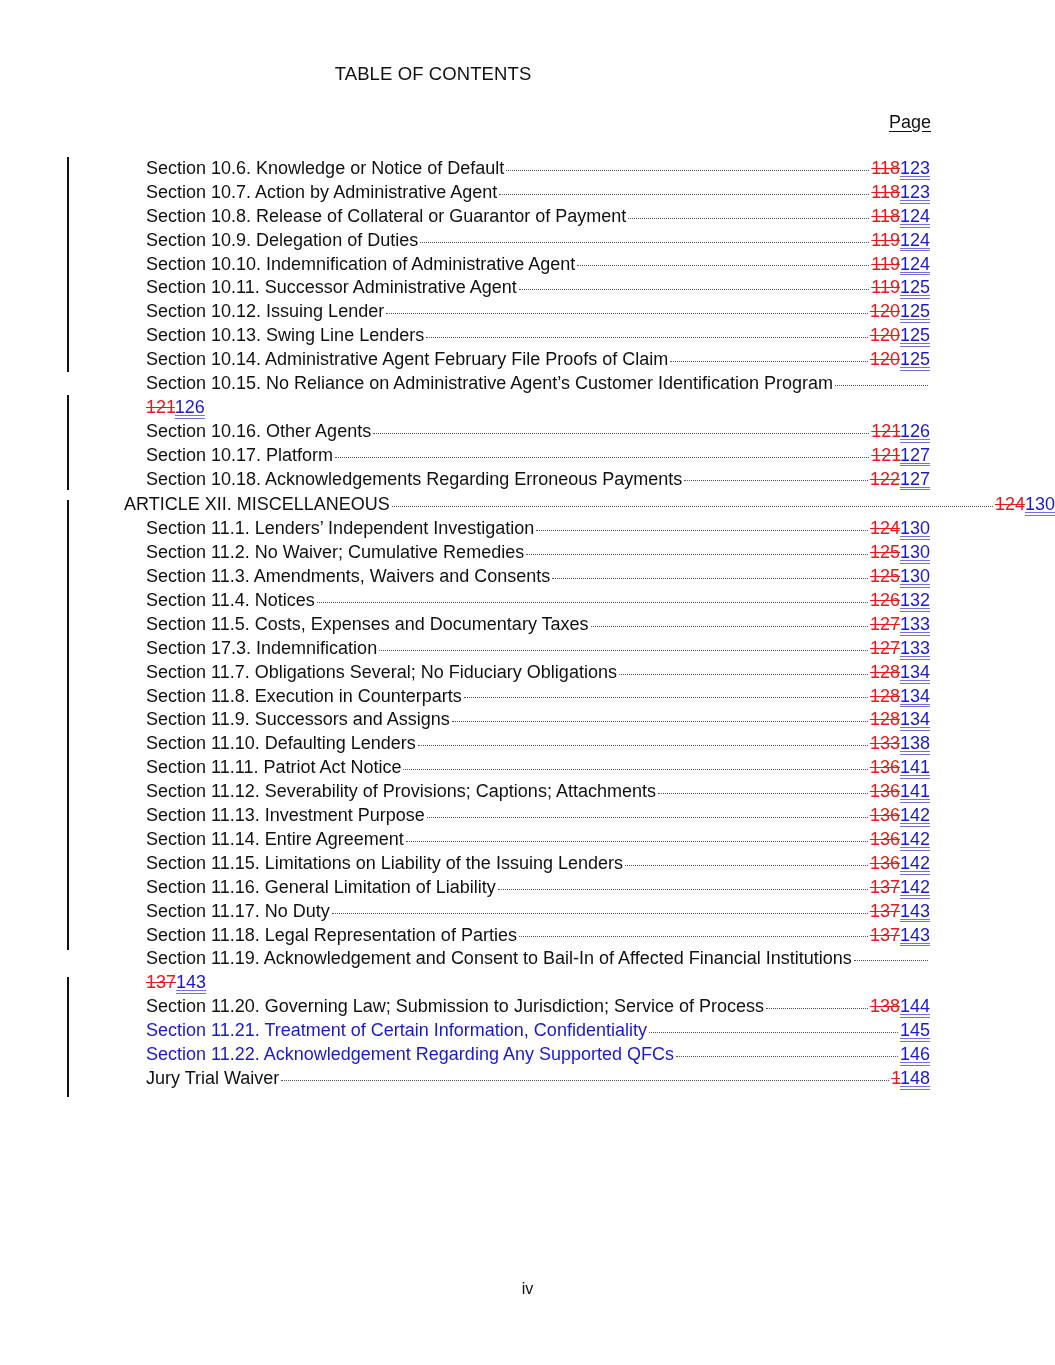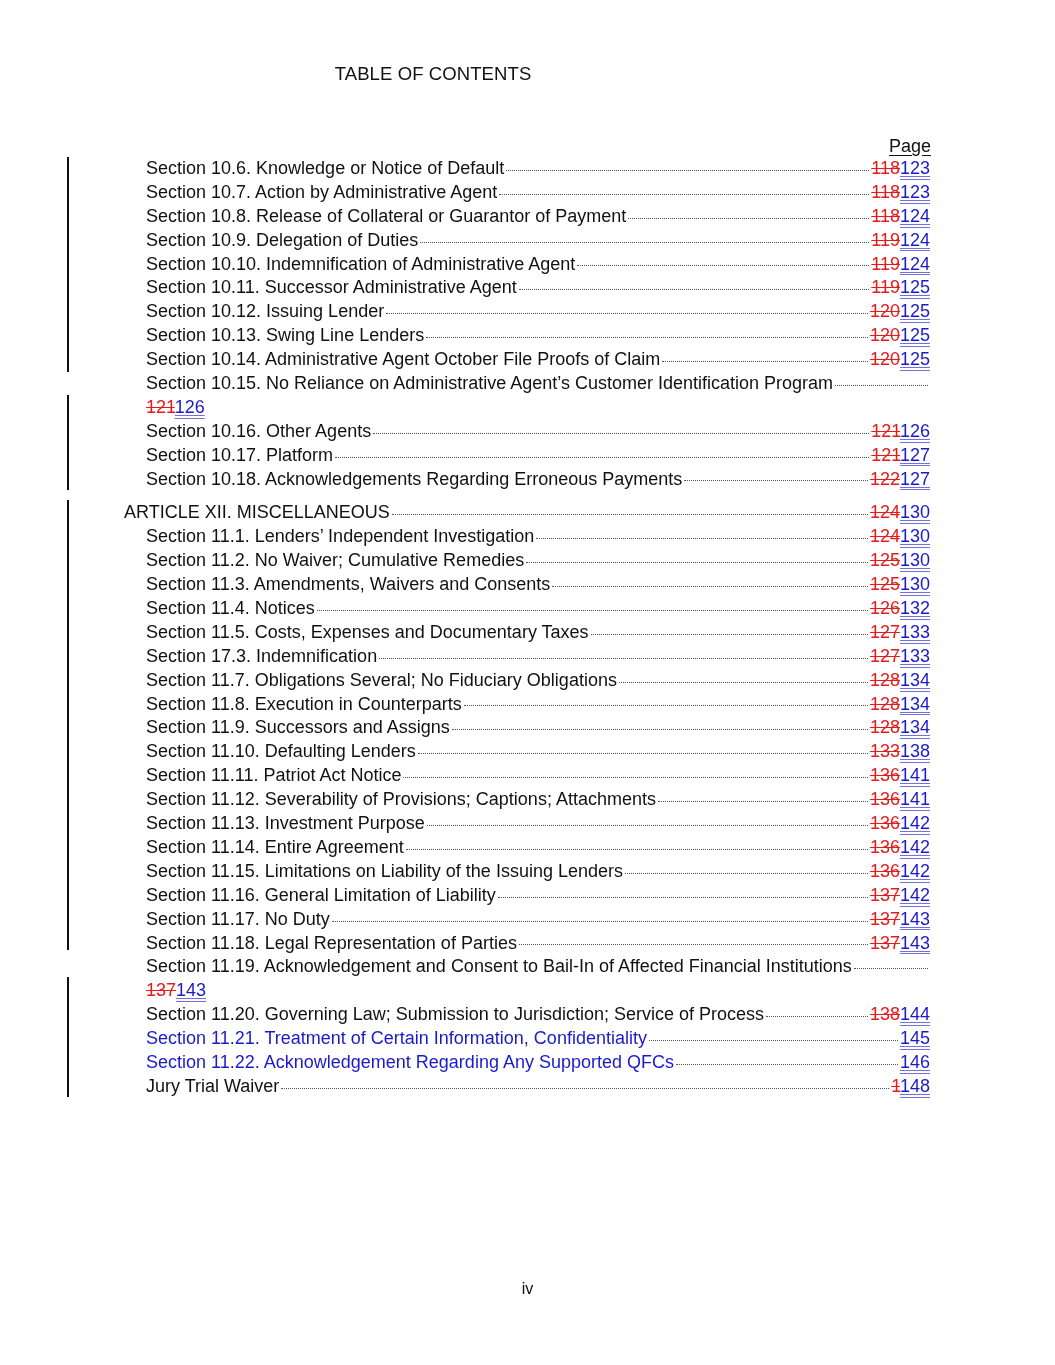--- a/index.html
+++ b/index.html
@@ -1,25 +1,25 @@
 <!DOCTYPE html>
 <html><head>
 <meta charset="utf-8">
 <style>
   html,body{margin:0;padding:0;background:#ffffff;}
   body{width:1055px;height:1365px;position:relative;overflow:hidden;font-family:"Liberation Sans",sans-serif;color:#111;}
   .title{position:absolute;left:0;width:866px;top:63px;text-align:center;font-size:18.5px;letter-spacing:0.1px;}
-  .page-hdr{position:absolute;right:124px;top:112px;font-size:18px;text-decoration:underline;text-underline-offset:3px;margin-top:24px;}
+  .page-hdr{position:absolute;right:124px;top:112px;font-size:18px;text-decoration:underline;text-underline-offset:3px;}
   .toc{position:absolute;left:0;top:157px;width:1055px;}
   .row{position:relative;height:23.9px;line-height:23.9px;font-size:18px;display:flex;align-items:baseline;white-space:nowrap;}
   .row .lbl{flex:0 0 auto;}
   .row .dots{flex:1 1 auto;border-bottom:1px dotted #555;height:0;margin:0 2px;position:relative;top:-4px;align-self:flex-end;margin-bottom:6px;}
   .row .pg{flex:0 0 auto;}
   .sec{padding-left:146px;padding-right:125px;}
-  .art{padding-left:124px;padding-right:125px;margin-top:10px;justify-content:center;}
+  .art{padding-left:124px;margin-top:2px;justify-content:center;}
   .wrapped{padding-left:146px;}
   .del{color:#e8191b;text-decoration:line-through;}
   .ins{color:#1a1acc;text-decoration:underline double;text-decoration-color:#7070e0;text-underline-offset:2px;}
   .ins-text{color:#1a1acc;text-decoration-color:#7070e0;text-underline-offset:2px;}
   .bar{position:absolute;left:67px;width:2px;background:#111;}
   .footer{position:absolute;left:0;width:1055px;top:1280px;text-align:center;font-size:16px;}
 </style>
 </head>
 <body>
 
@@ -68,21 +68,21 @@
       <span class="lbl">Section 10.12.  Issuing Lender</span>
       <span class="dots"></span>
       <span class="pg"><span class="del">120</span><span class="ins">125</span></span>
     </div>
     <div class="row sec">
       <span class="lbl">Section 10.13.  Swing Line Lenders</span>
       <span class="dots"></span>
       <span class="pg"><span class="del">120</span><span class="ins">125</span></span>
     </div>
     <div class="row sec">
-      <span class="lbl">Section 10.14.  Administrative Agent October File Proofs of Claim</span>
+      <span class="lbl">Section 10.14.  Administrative Agent February File Proofs of Claim</span>
       <span class="dots"></span>
       <span class="pg"><span class="del">120</span><span class="ins">125</span></span>
     </div>
     <div class="row sec">
       <span class="lbl">Section 10.15.  No Reliance on Administrative Agent’s Customer Identification Program</span>
       <span class="dots"></span>
     </div>
     <div class="row wrapped">
       <span class="pg"><span class="del">121</span><span class="ins">126</span></span>
     </div>

